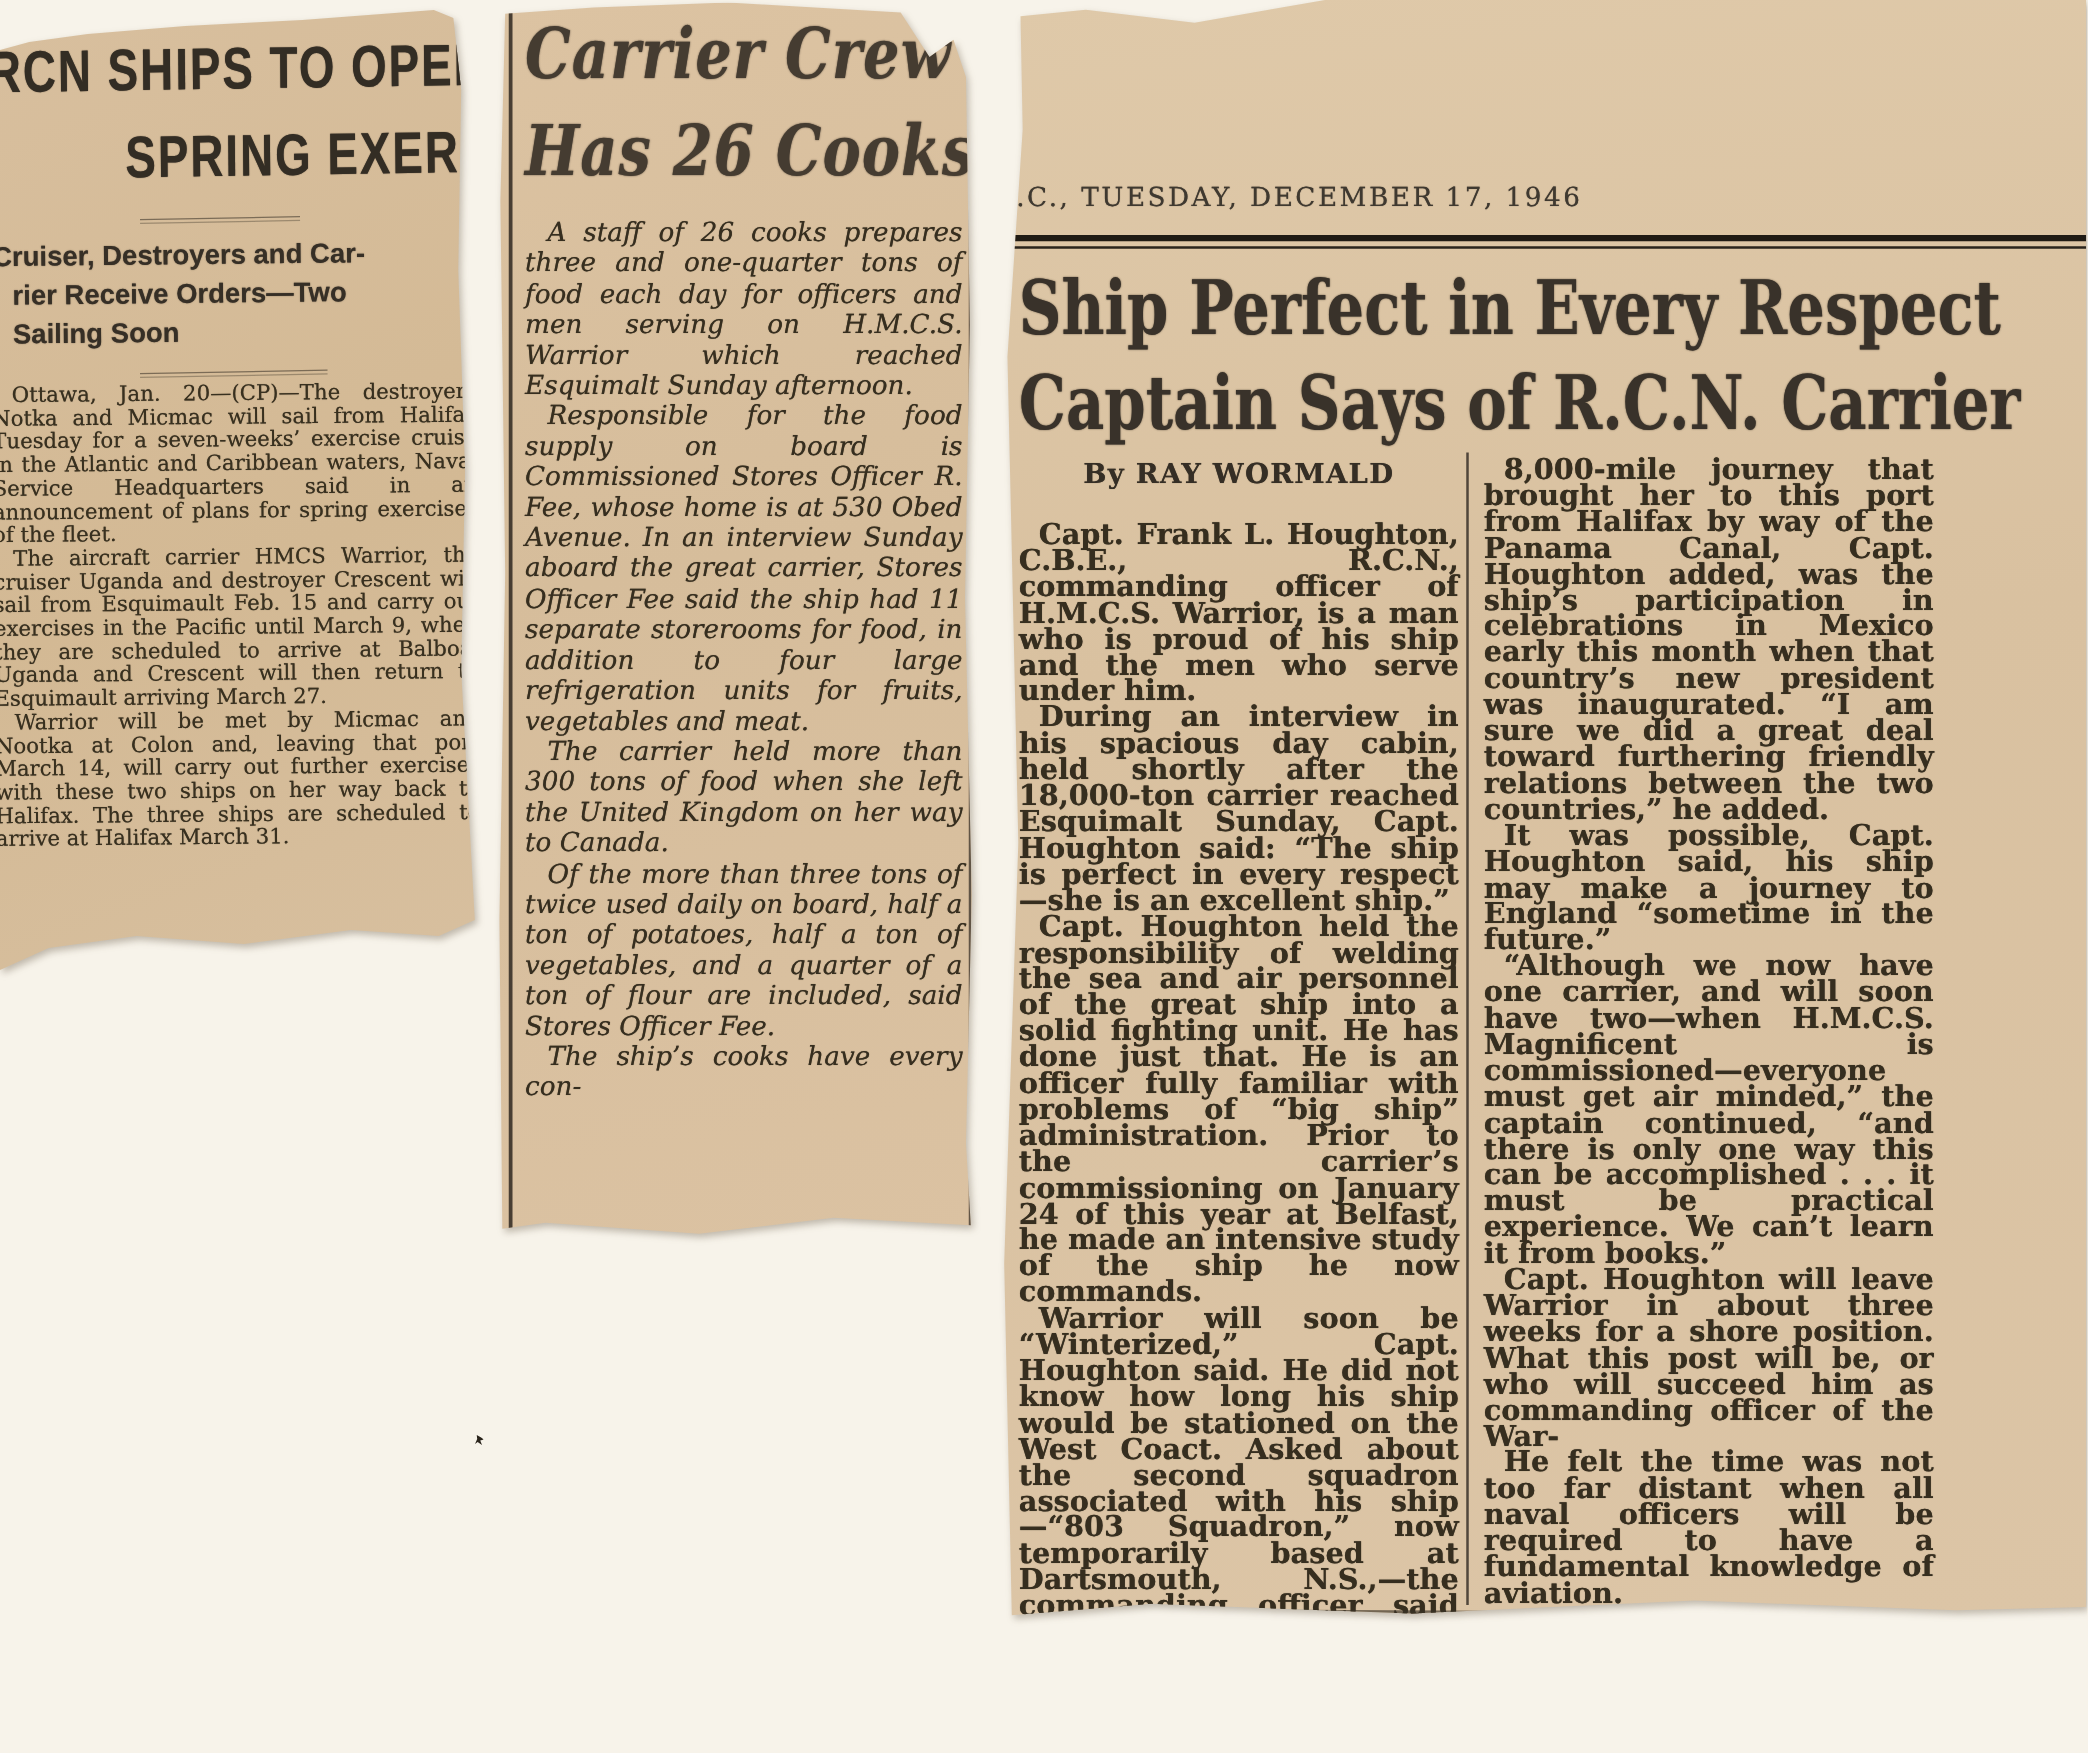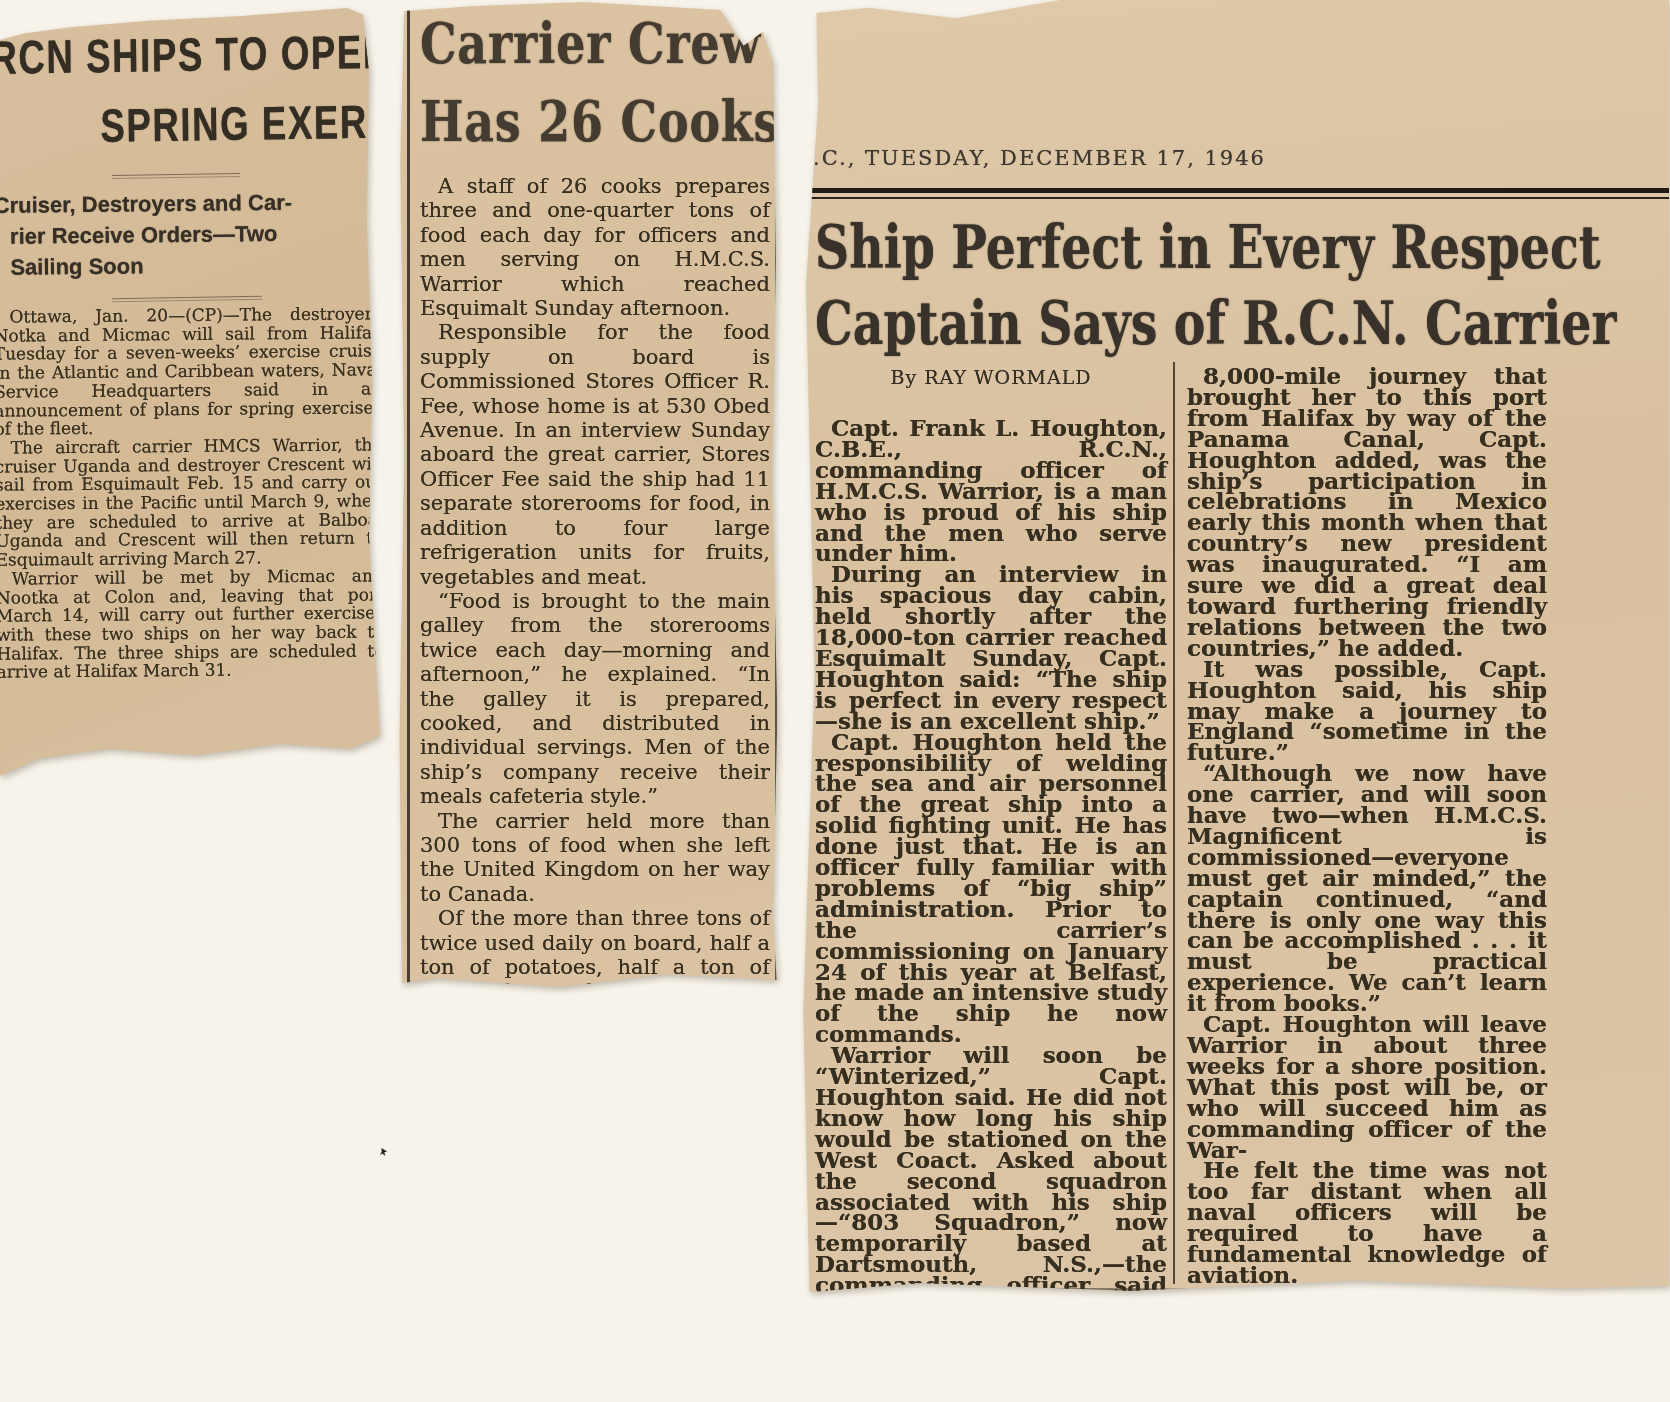--- a/index.html
+++ b/index.html
@@ -34,21 +34,21 @@
     font-family:"Liberation Sans", sans-serif;font-weight:bold;
     font-size:22px;line-height:31px;color:#362f26;transform:rotate(-.6deg);
     text-shadow:0 0 1px rgba(40,33,25,.7);
   }
   .subhead .cont{padding-left:16px;}
   .body-left{position:absolute;left:-5px;top:298px;width:388px;transform:rotate(-.5deg);}
   .body-left p{margin:0;font-size:17px;line-height:18.7px;text-align:justify;text-indent:16px;
     color:#38301f;text-shadow:0 0 .6px rgba(48,40,28,.75);}
 
   
-  .wrap-mid{left:398px;top:2px;}
+  .wrap-mid{left:398px;top:2px;font-style:italic;}
   .clip-mid{
     width:384px;height:992px;
     background:linear-gradient(170deg,#dcc3a2 0%,#d6bd9b 45%,#dbc2a2 100%);
     clip-path:polygon(1.6% .9%,20% .4%,48% 0%,84% .8%,90% 4.4%,95% 3%,97.6% 6%,98.4% 26%,97.4% 48%,98.8% 72%,97.6% 92%,98.6% 98.6%,70% 98%,42% 99.3%,10% 98.4%,1% 98.9%,.4% 74%,1.6% 46%,.6% 16%);
   }
   .vrule{position:absolute;background:#2e2720;opacity:.85;width:2.5px;}
   .mid-lrule{left:9px;top:6px;height:978px;}
   .mid-rrule{right:5px;top:128px;height:858px;width:2px;opacity:.7;}
   .mh{
     font-family:"DejaVu Serif", serif;font-weight:bold;color:#453c31;
@@ -79,21 +79,21 @@
   .rh{
     font-family:"DejaVu Serif", serif;font-weight:bold;color:#39322a;
     font-size:60px;white-space:nowrap;letter-spacing:0;
     transform:scaleX(.79);transform-origin:left top;
     text-shadow:0 0 1.5px rgba(50,42,32,.85);
   }
   .rh1{position:absolute;left:16px;top:212px;}
   .rh2{position:absolute;left:16px;top:288px;}
   .byline{
     position:absolute;left:16px;top:366px;width:352px;text-align:center;
-    font-weight:normal;font-size:19px;letter-spacing:1px;color:#352e25;
+    font-weight:bold;font-size:22px;letter-spacing:1px;color:#352e25;
     text-shadow:0 0 .6px rgba(48,40,28,.8);
   }
   .col{position:absolute;}
   .col1{left:16px;top:396px;width:352px;margin-top:22px;}
   .col2{left:388px;top:366px;width:360px;}
   .col p{margin:0;font-size:23px;line-height:20.9px;text-align:justify;text-indent:16px;
     color:#362e1f;text-shadow:0 0 .6px rgba(48,40,28,.8);font-weight:bold;}
   .col-divider{left:374px;top:362px;height:922px;width:2px;background:#2e2720;opacity:.8;}
   .bottom-edge{position:absolute;left:150px;bottom:4px;width:620px;height:3px;background:#3a3226;opacity:.65;transform:rotate(.3deg);}
 
@@ -124,21 +124,20 @@
 
 <div class="clip-wrap wrap-mid">
   <div class="clipping clip-mid">
     <div class="vrule mid-lrule"></div>
     <div class="vrule mid-rrule"></div>
     <div class="mh mh1">Carrier Crew</div>
     <div class="mh mh2">Has 26 Cooks</div>
     <div class="body-mid">
       <p>A staff of 26 cooks prepares three and one-quarter tons of food each day for officers and men serving on H.M.C.S. Warrior which reached Esquimalt Sunday afternoon.</p>
       <p>Responsible for the food supply on board is Commissioned Stores Officer R. Fee, whose home is at 530 Obed Avenue. In an interview Sunday aboard the great carrier, Stores Officer Fee said the ship had 11 separate storerooms for food, in addition to four large refrigeration units for fruits, vegetables and meat.</p>
-      <p>“Food is brought to the main galley from the storerooms twice each day—morning and afternoon,” he explained. “In the galley it is prepared, cooked, and distributed in individual servings. Men of the ship’s company receive their meals cafeteria style.”</p>
       <p>The carrier held more than 300 tons of food when she left the United Kingdom on her way to Canada.</p>
       <p>Of the more than three tons of twice used daily on board, half a ton of potatoes, half a ton of vegetables, and a quarter of a ton of flour are included, said Stores Officer Fee.</p>
       <p>The ship’s cooks have every con-</p>
     </div>
   </div>
 </div>
 
 <div class="clip-wrap wrap-right">
   <div class="clipping clip-right">
     <div class="dateline">.C.,  TUESDAY,  DECEMBER  17,  1946</div>

